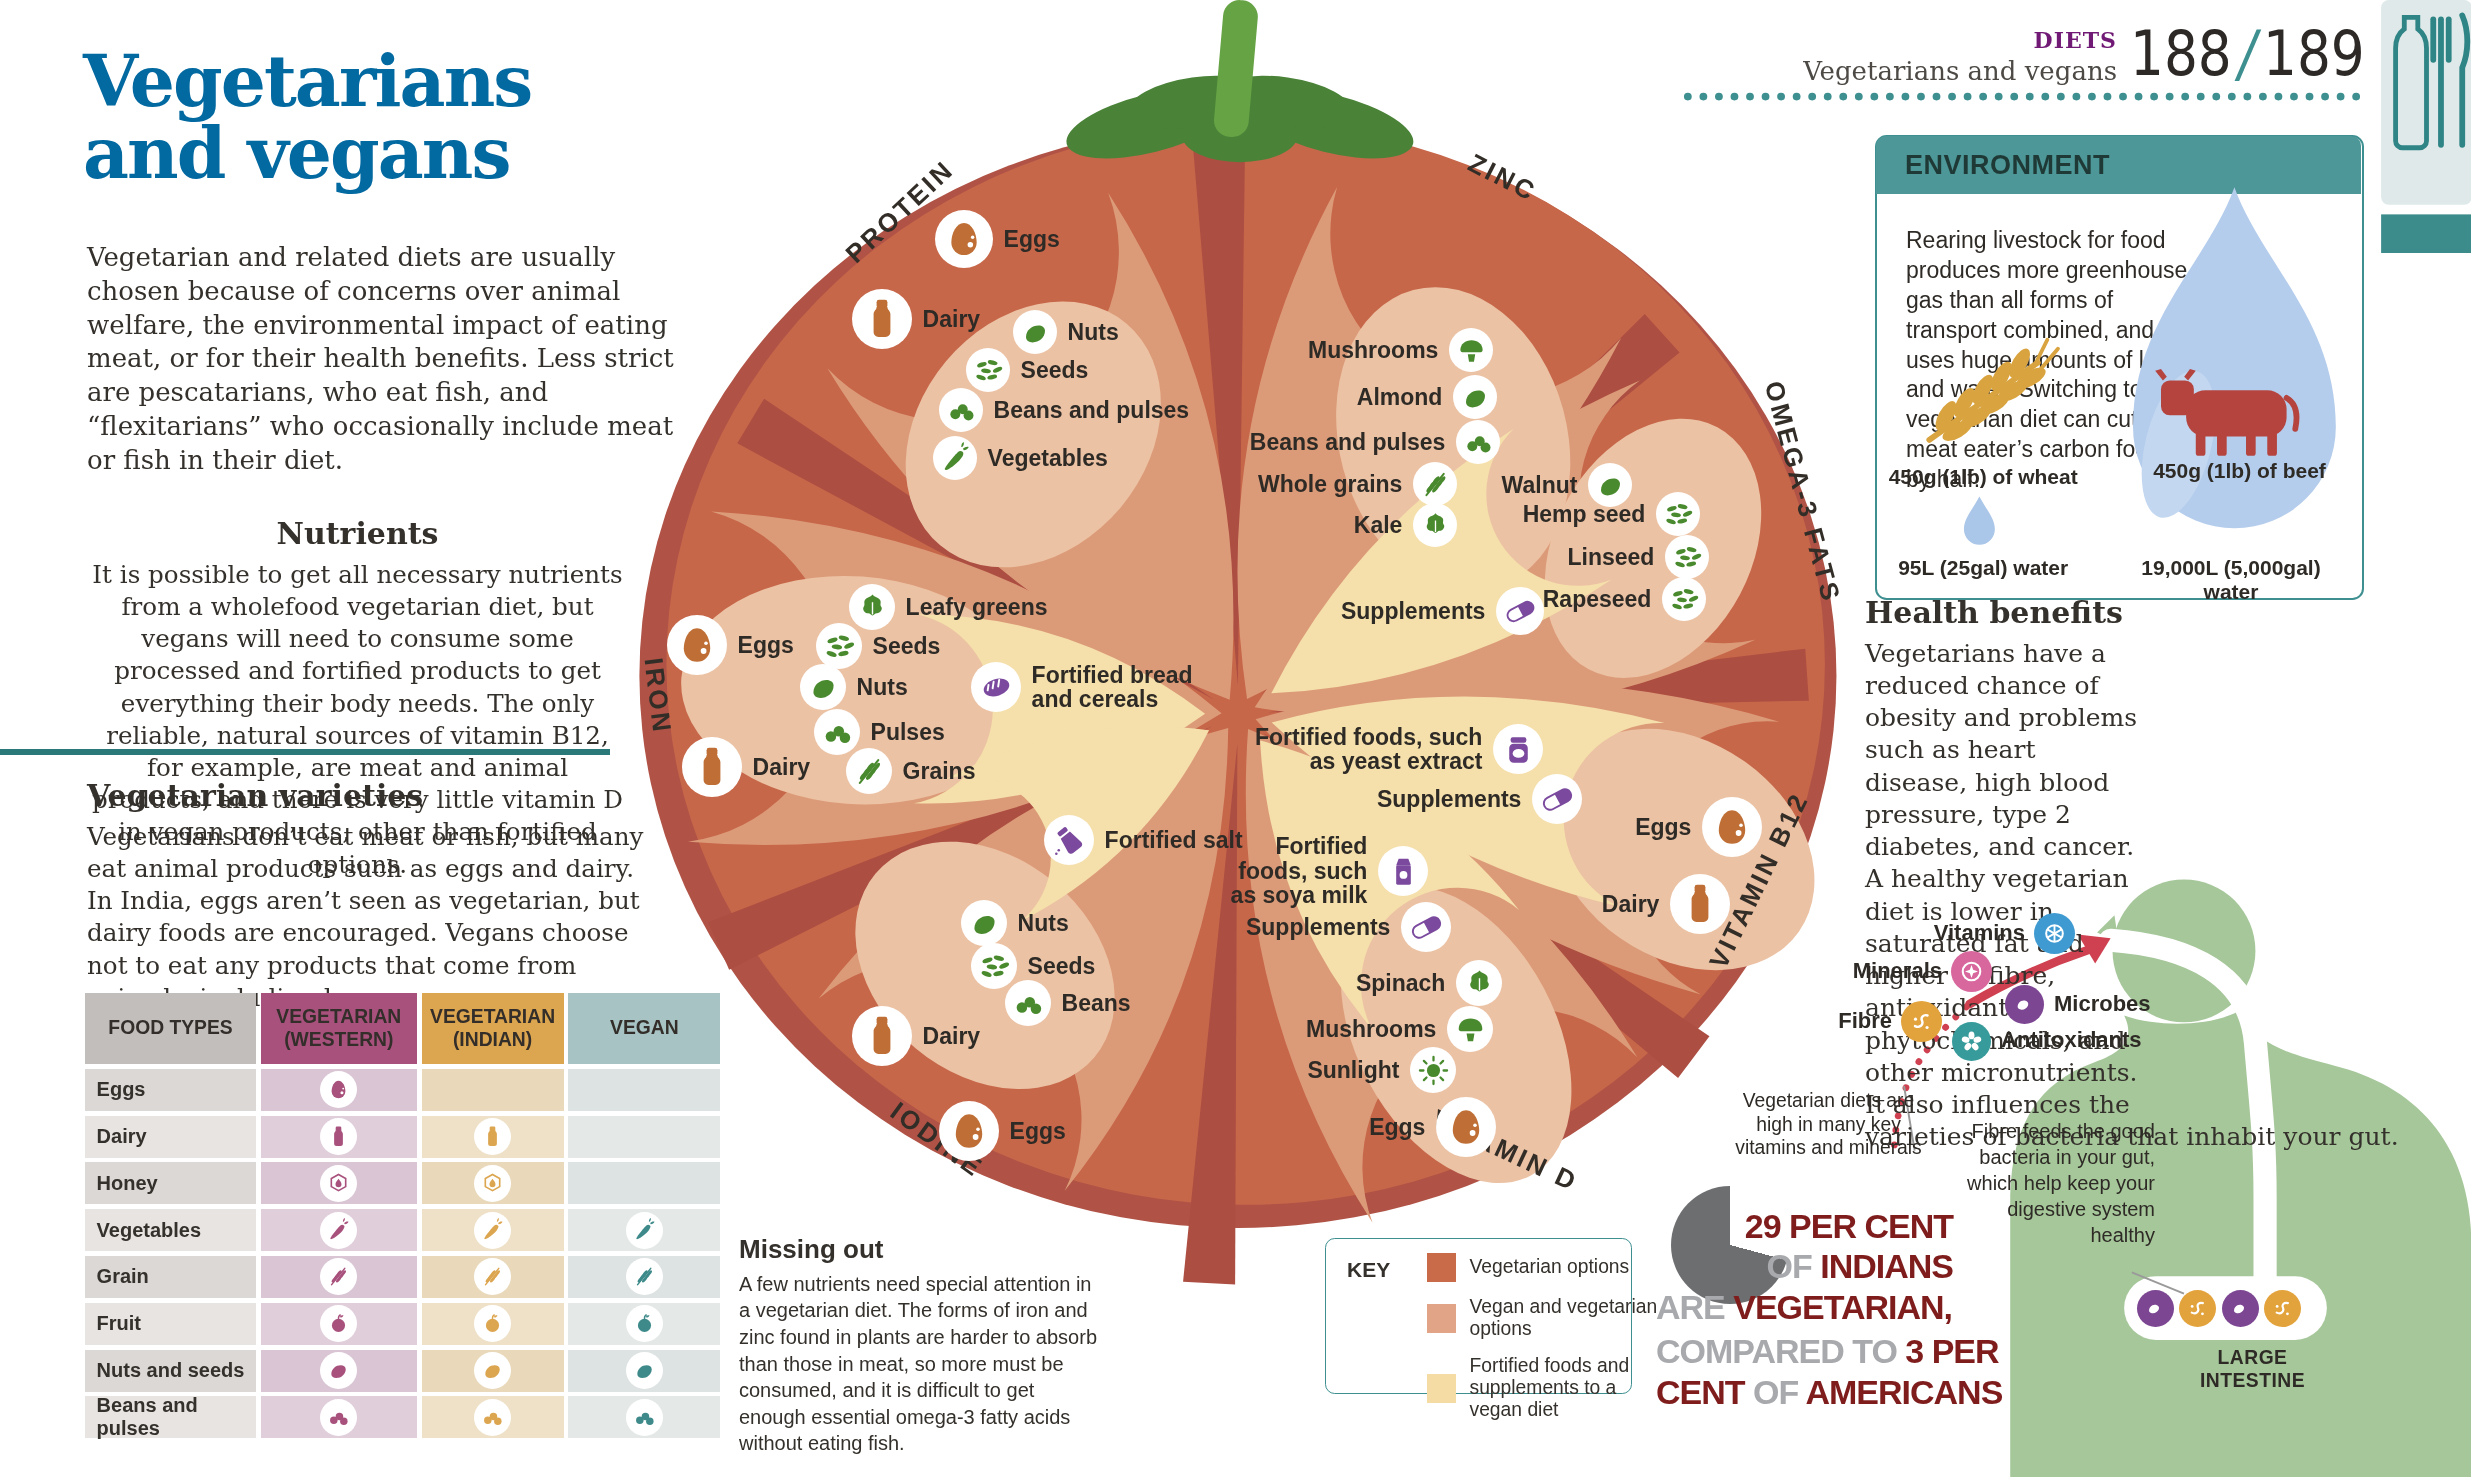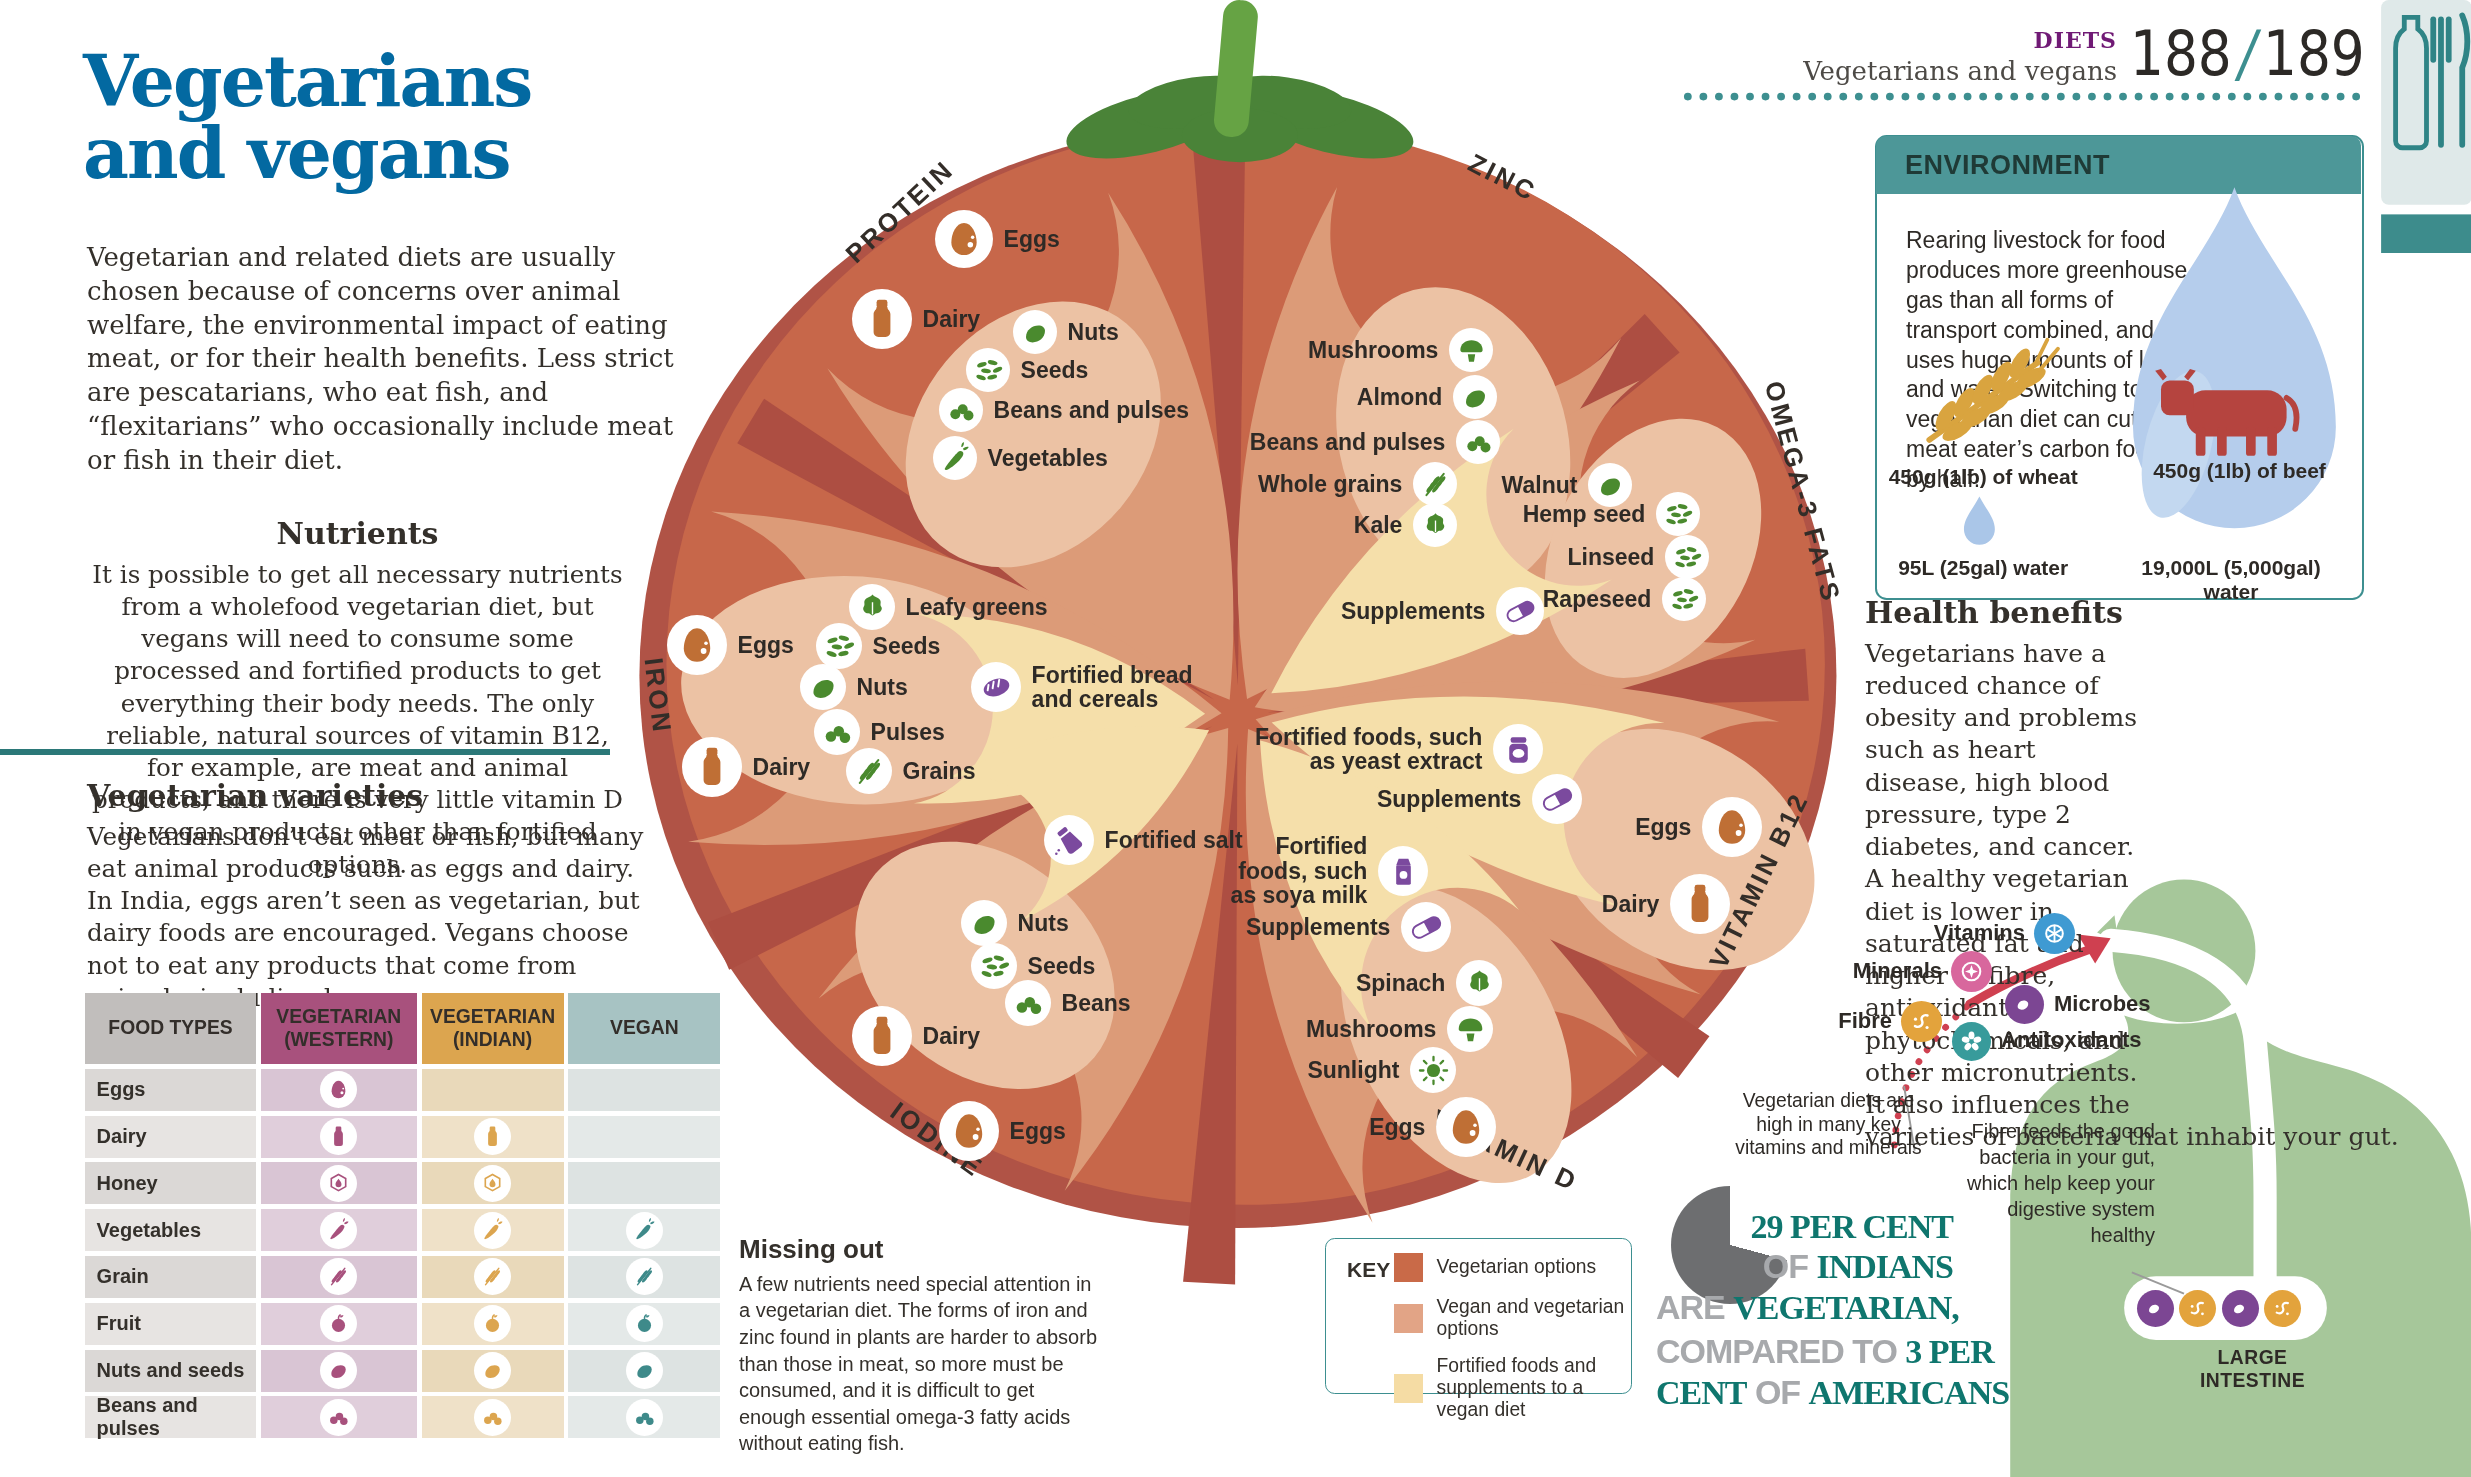--- a/index.html
+++ b/index.html
@@ -72,30 +72,30 @@
   
   .missing{left:739px;top:1234px;width:359px;}
   .missing .hd{font-weight:bold;font-size:26px;}
   .missing .body{margin-top:5.8px;font-size:20px;line-height:1.33;}
 
   
   .key-box{left:1325px;top:1238px;width:307px;height:156px;border:1.9px solid #3d8f90;
            border-radius:9.7px;background:#fff;box-sizing:border-box;}
   .key-title{position:absolute;left:21px;top:19.3px;font-weight:bold;font-size:21px;}
   .key-rows{position:absolute;left:68px;top:13.5px;display:flex;flex-direction:column;gap:14.5px;}
-  .key-row{display:flex;align-items:center;gap:13.5px;}
+  .key-row{display:flex;align-items:center;gap:13.5px;margin-left:33px;}
   .key-swatch{width:29px;height:29px;flex:none;}
   .key-row .lbl{font-size:19.3px;line-height:1.15;width:189px;}
 
   
   .stat-pie{left:1671px;top:1186px;width:118px;height:118px;border-radius:50%;
             background:conic-gradient(#fff 0deg 105deg,#6d6e70 105deg 360deg);}
   .stat-line{position:absolute;left:1656px;width:328px;font-weight:bold;font-size:34px;
              letter-spacing:-1px;white-space:nowrap;}
-  .stat-line .em{color:#0f766e;font-family:Liberation Serif, serif;} .stat-line .dim{color:#a7a9ac;}
+  .stat-line .em{color:#7f1d1d;} .stat-line .dim{color:#a7a9ac;}
 </style>
 </head>
 <body>
 
 <div class="page">
 
   <div id="bg-wrap" class="abs" style="left:0;top:0;width:2472px;height:1477px;"><svg width="2472" height="1477" viewBox="0 0 2560 1530">
         <line x1="1748" y1="100" x2="2448" y2="100" stroke="#3d8f90" stroke-width="8" stroke-dasharray="0.1 16" stroke-linecap="round"></line>
         <g>
           <ellipse cx="1282" cy="700" rx="620" ry="572" fill="#b05346"></ellipse>

